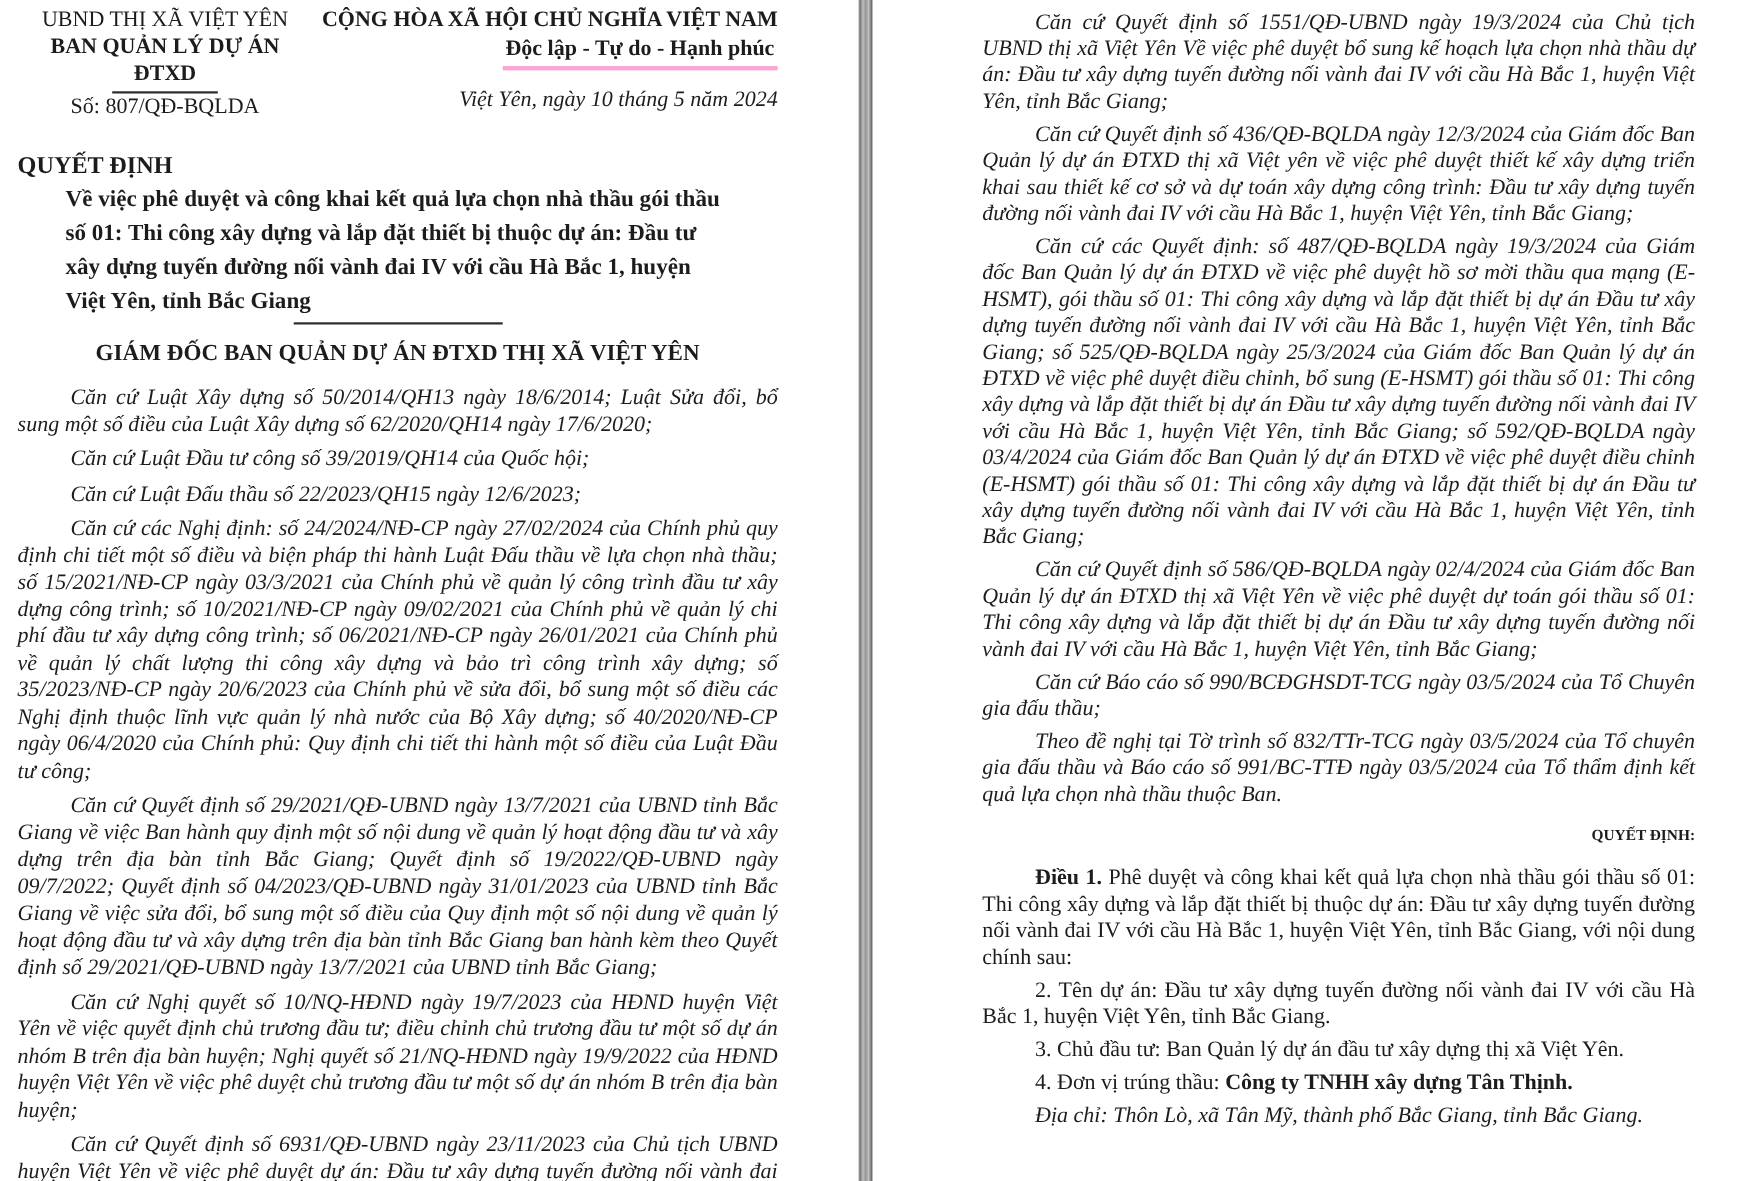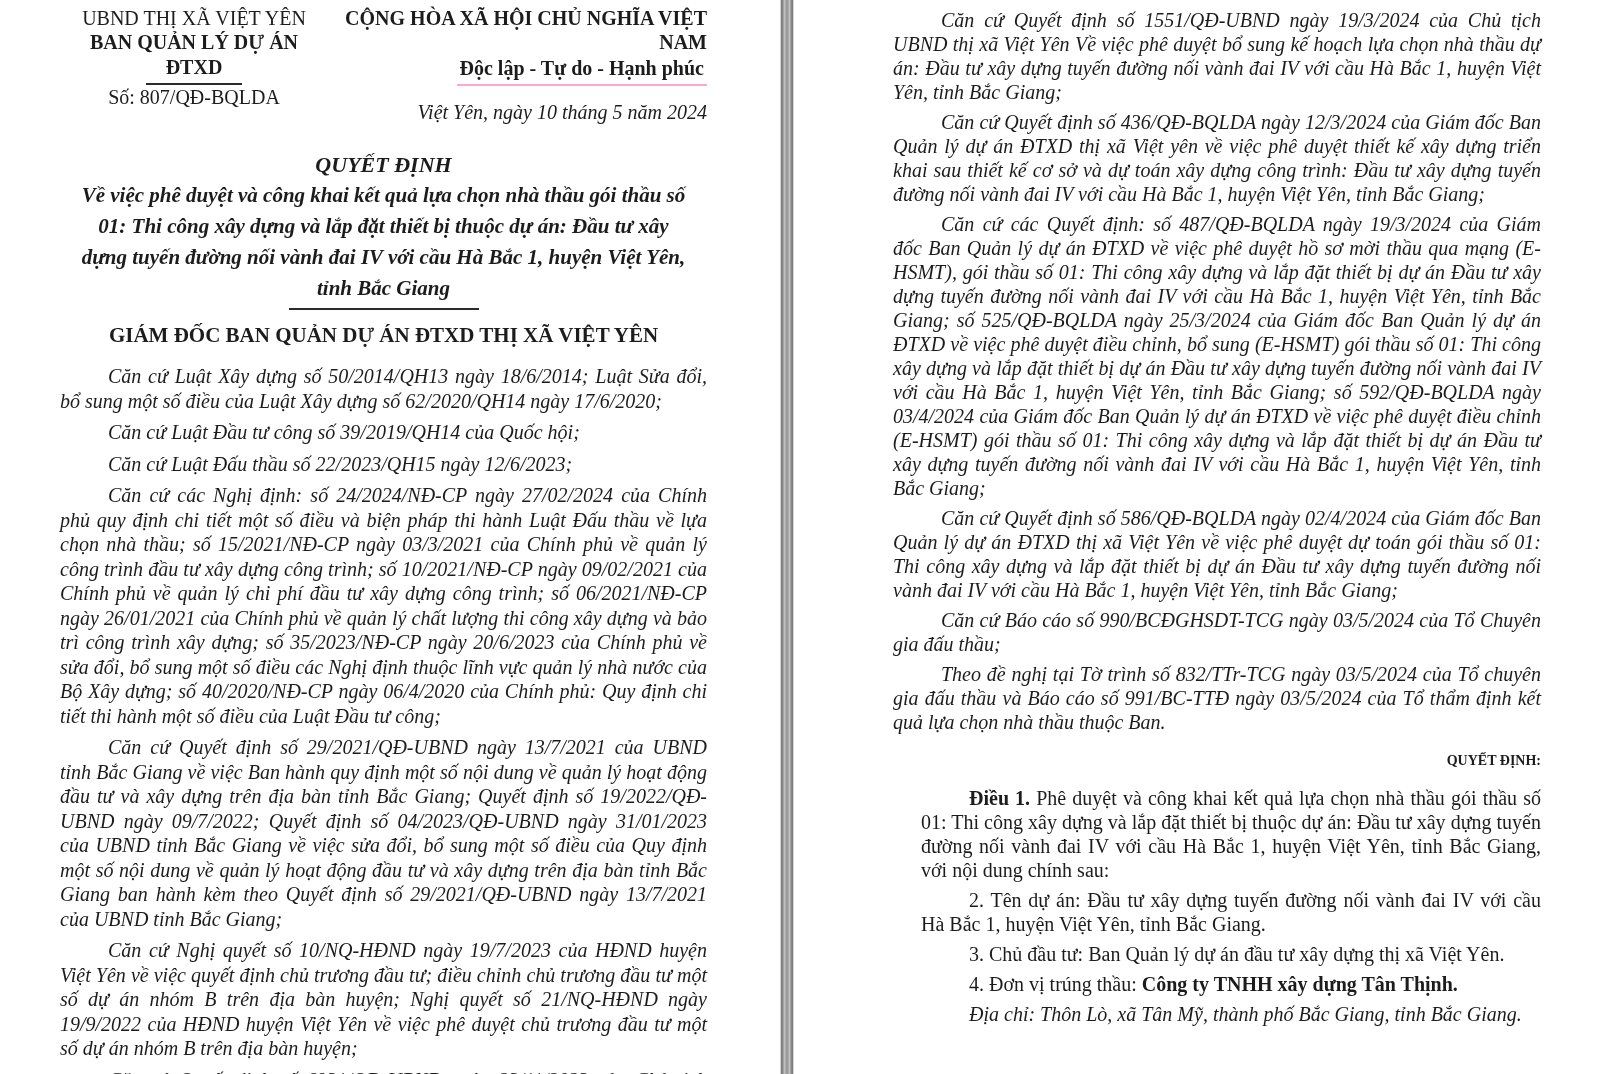--- a/index.html
+++ b/index.html
@@ -6,21 +6,21 @@
   html, body {
     width:1600px; height:1074px;
     background:#ffffff;
     font-family:"Liberation Serif", "DejaVu Serif", serif;
     color:#1c1c1c;
     overflow:hidden;
   }
   body { position:relative; }
 
   .page { position:absolute; top:0; height:1074px; background:#ffffff; }
-  #page1 { left:0; width:785px; padding:6px 78px 0 60px; }
+  #page1 { left:0; width:785px; padding:6px 78px 0 16px; }
   #page2 { left:794px; width:806px; padding:8px 59px 0 99px; }
 
   #divider {
     position:absolute; left:780px; top:0; width:14px; height:1074px;
     background:linear-gradient(90deg,
       #fdfdfd 0%, #6f6f6f 12%, #c0c0c0 32%, #939393 50%,
       #c0c0c0 68%, #6f6f6f 88%, #fdfdfd 100%);
   }
 
   .hdr { display:flex; }
@@ -28,39 +28,39 @@
   .hdr-right { flex:1; text-align:right; }
 
   .org1 { font-size:20px; line-height:24px; }
   .org2 { font-size:20px; line-height:25px; font-weight:bold; }
   .u-org { width:96px; height:2px; background:#2b2b2b; margin:3px auto 0; }
   .doc-no { font-size:20px; line-height:24px; }
 
   .nat { font-size:20px; line-height:24px; font-weight:bold; }
   .motto {
     display:inline-block; font-size:20px; line-height:25px; font-weight:bold;
-    padding:0 3px 3px; border-bottom:2px solid #f9a8d4; margin-top:2px;
+    padding:0 3px 3px; border-bottom:4px solid #f9a8d4; margin-top:2px;
   }
   .dateline { font-size:20px; font-style:italic; margin-top:15px; }
 
-  .title-block { text-align:center; margin-top:26px;font-style:italic; }
+  .title-block { text-align:left; margin-top:26px; }
   .title-main { font-size:22px; font-weight:bold; line-height:30px; }
   .title-sub { font-size:21px; font-weight:bold; line-height:31px; max-width:604px; margin:0 auto; }
   .u-title { width:190px; height:2px; background:#2b2b2b; margin:4px auto 0; }
   .issuer { text-align:center; font-size:21px; font-weight:bold; line-height:26px; margin-top:12px; }
 
   .body1 { margin-top:16px; }
   .para {
     font-size:20px; line-height:24.5px; font-style:italic;
     text-align:justify; text-indent:48px; margin-bottom:7px;
   }
   #page2 .para { line-height:24px; margin-bottom:6px; }
   .bpara {
     font-size:20px; line-height:24px;
-    text-align:justify; text-indent:48px; margin-bottom:6px;margin-left:28px;
+    text-align:justify; text-indent:48px; margin-bottom:6px;
   }
   .d2 { text-align:right; font-weight:bold; font-size:14px; line-height:26px; margin:14px 0 12px; }
   .addr { font-style:italic; }
   b { font-weight:bold; }
 </style>
 </head>
 <body>
 
 <div class="page" id="page1">
   <div class="hdr">

